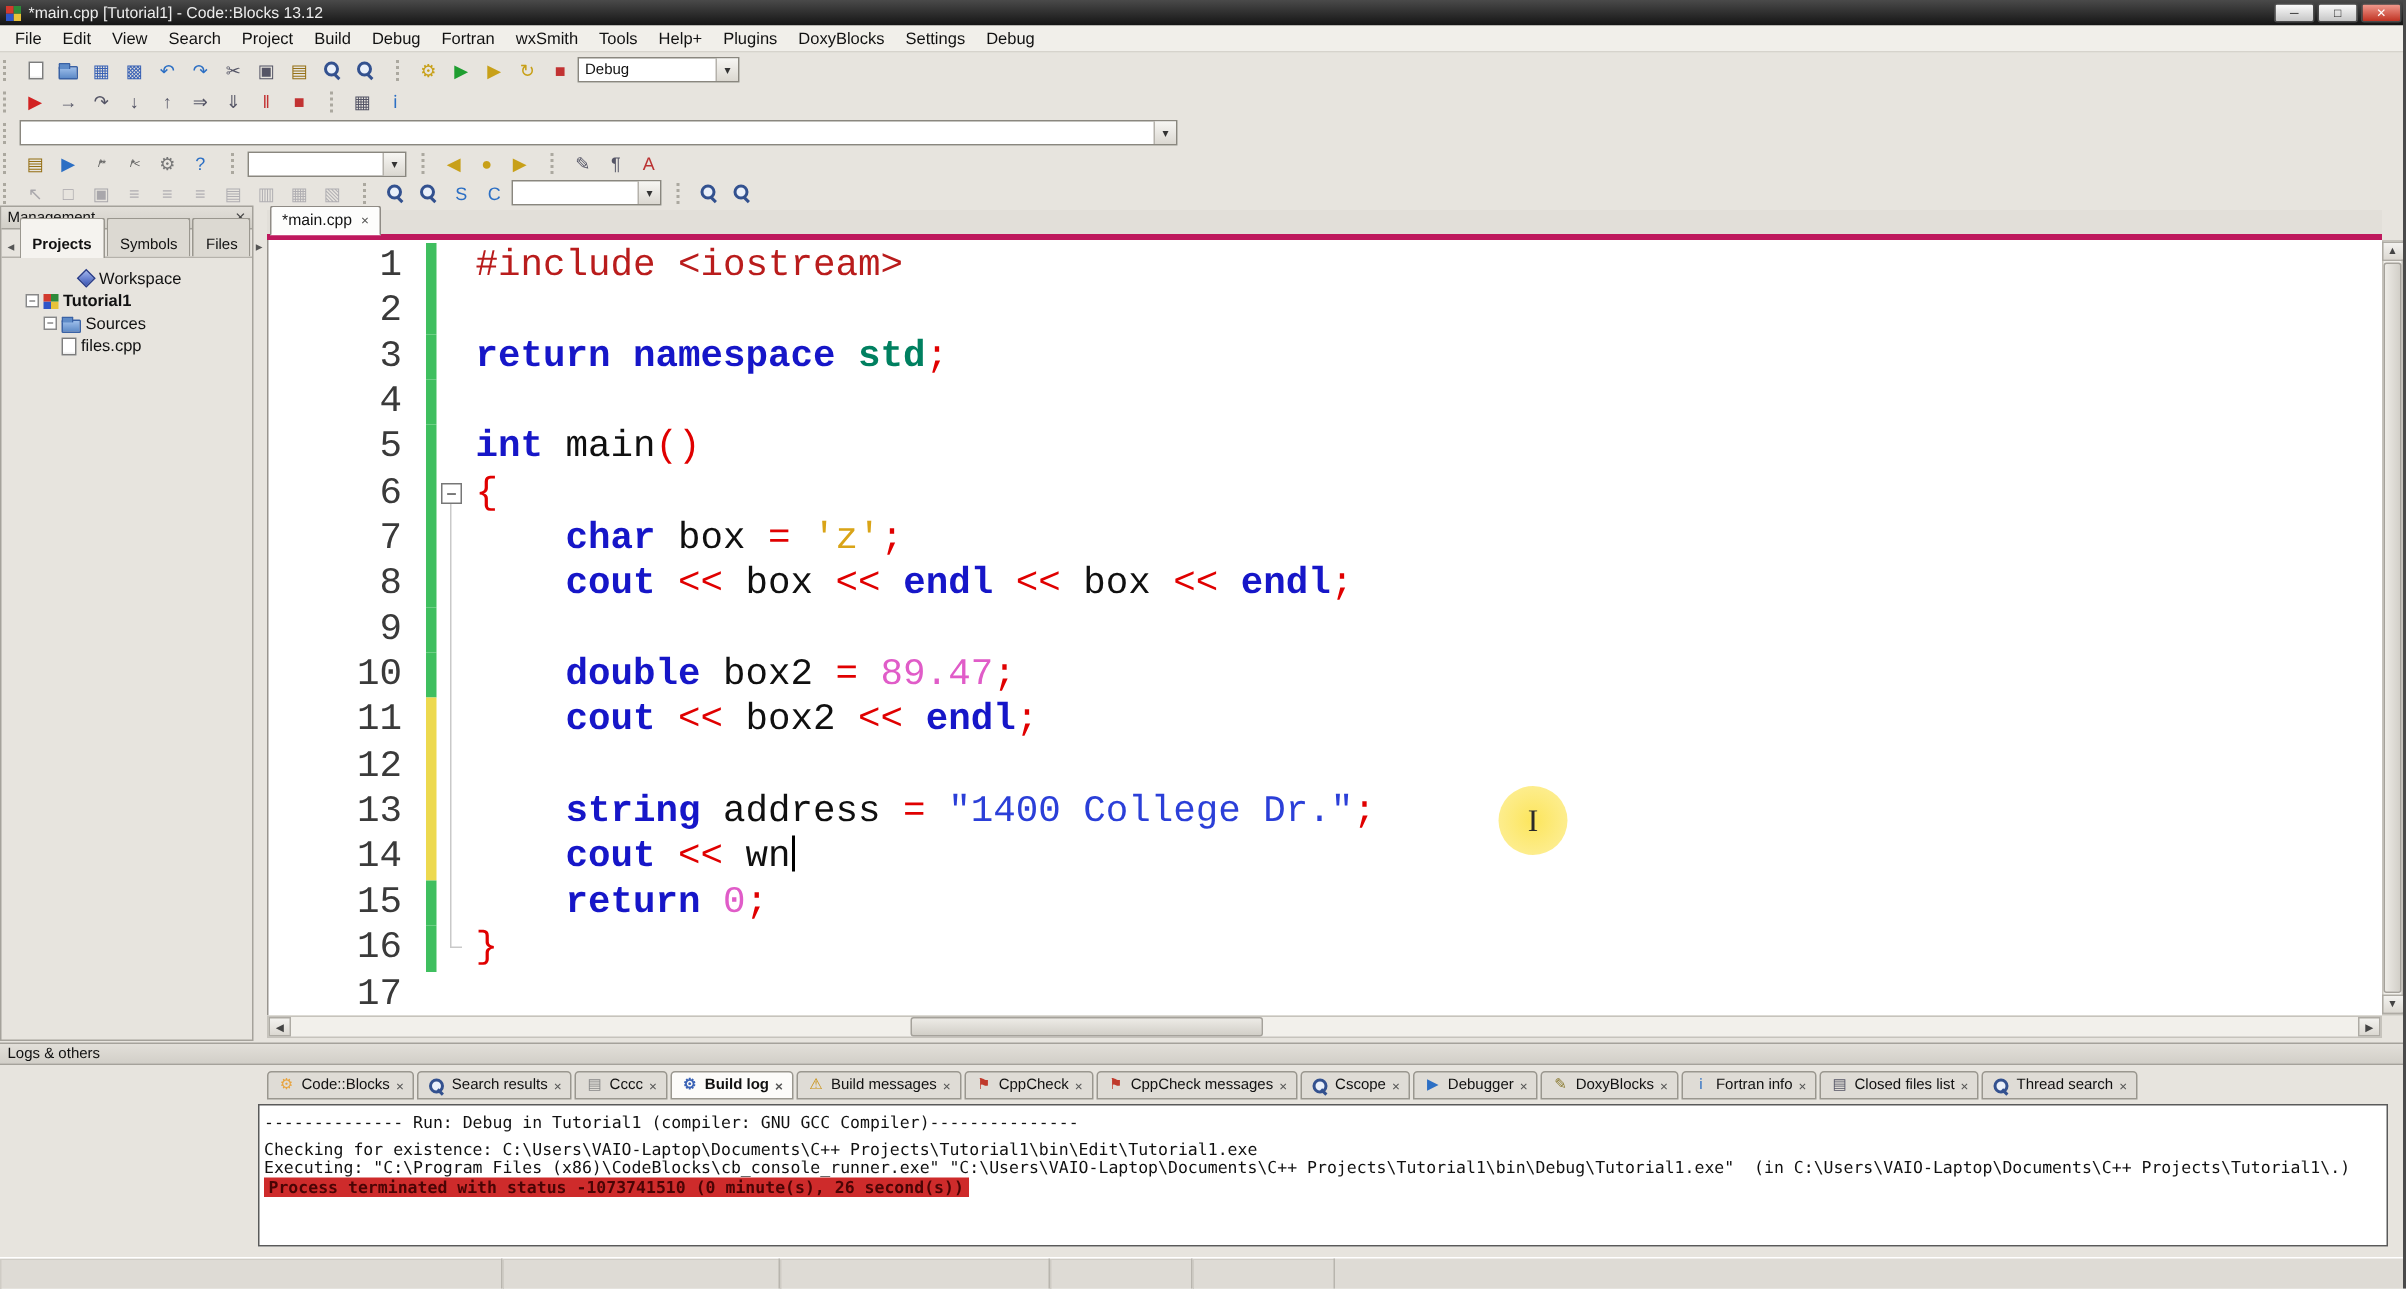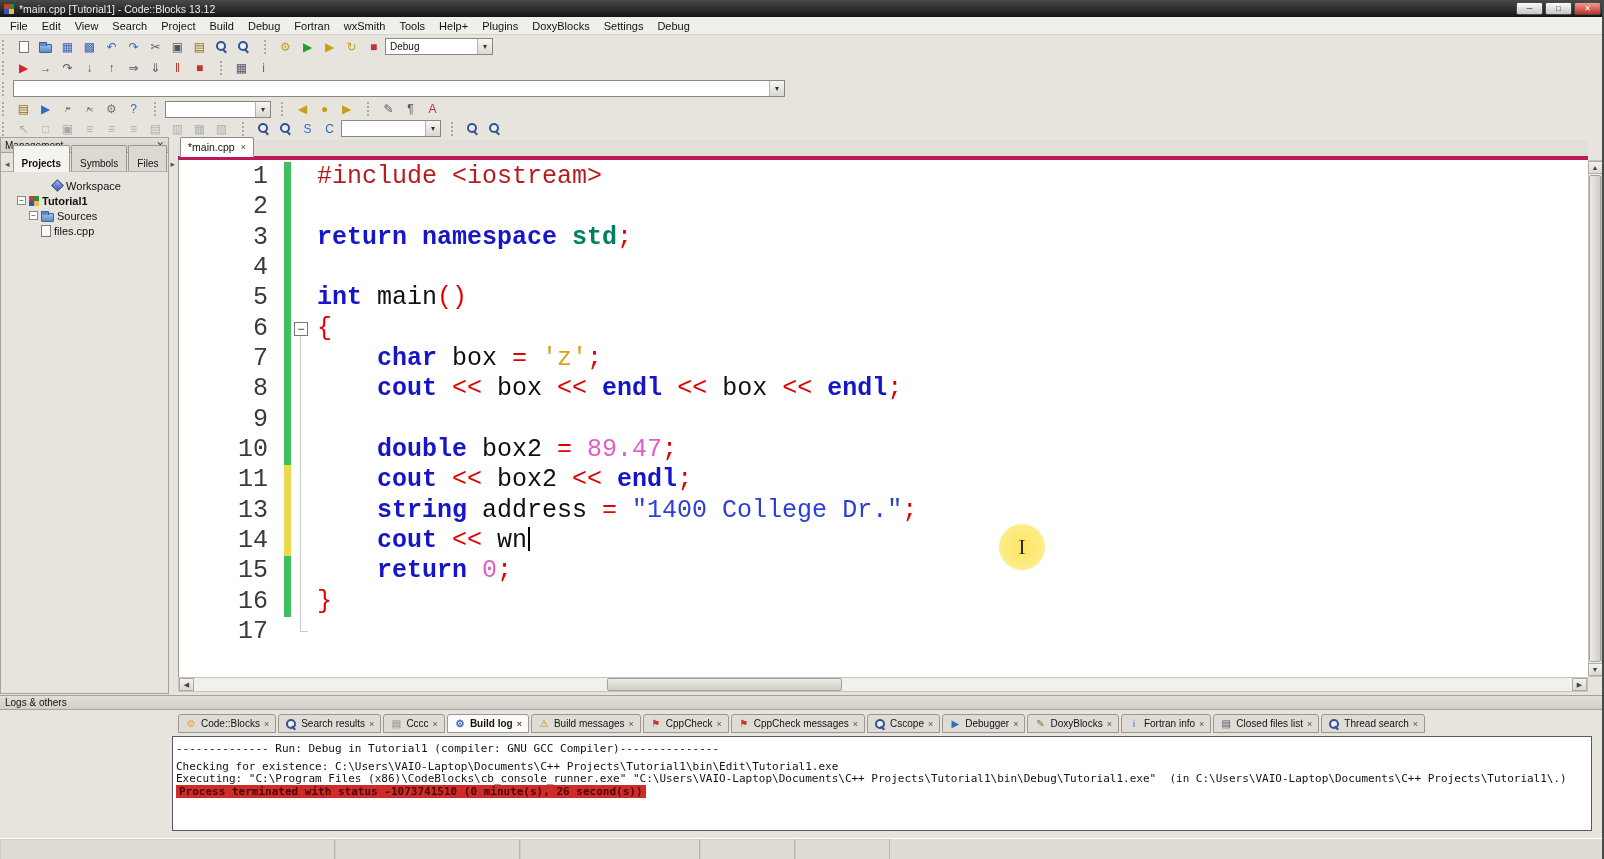--- a/index.html
+++ b/index.html
@@ -471,20 +471,26 @@
         <span class="foldcol"></span>
         <span class="ltxt"><span class="tk-txt">    </span><span class="tk-kw">double</span><span class="tk-txt"> box2 </span><span class="tk-op">=</span><span class="tk-txt"> </span><span class="tk-num">89.47</span><span class="tk-op">;</span></span>
       </div>
       <div class="code-line">
         <span class="ln">11</span>
         <span class="chbar yellow"></span>
         <span class="foldcol"></span>
         <span class="ltxt"><span class="tk-txt">    </span><span class="tk-kw">cout</span><span class="tk-txt"> </span><span class="tk-op">&lt;&lt;</span><span class="tk-txt"> box2 </span><span class="tk-op">&lt;&lt;</span><span class="tk-txt"> </span><span class="tk-kw">endl</span><span class="tk-op">;</span></span>
       </div>
       <div class="code-line">
+        <span class="ln">12</span>
+        <span class="chbar yellow"></span>
+        <span class="foldcol"></span>
+        <span class="ltxt"></span>
+      </div>
+      <div class="code-line">
         <span class="ln">13</span>
         <span class="chbar yellow"></span>
         <span class="foldcol"></span>
         <span class="ltxt"><span class="tk-txt">    </span><span class="tk-kw">string</span><span class="tk-txt"> address </span><span class="tk-op">=</span><span class="tk-txt"> </span><span class="tk-str">"1400 College Dr."</span><span class="tk-op">;</span></span>
       </div>
       <div class="code-line">
         <span class="ln">14</span>
         <span class="chbar yellow"></span>
         <span class="foldcol"></span>
         <span class="ltxt"><span class="tk-txt">    </span><span class="tk-kw">cout</span><span class="tk-txt"> </span><span class="tk-op">&lt;&lt;</span><span class="tk-txt"> wn</span><span class="caret"></span></span>

